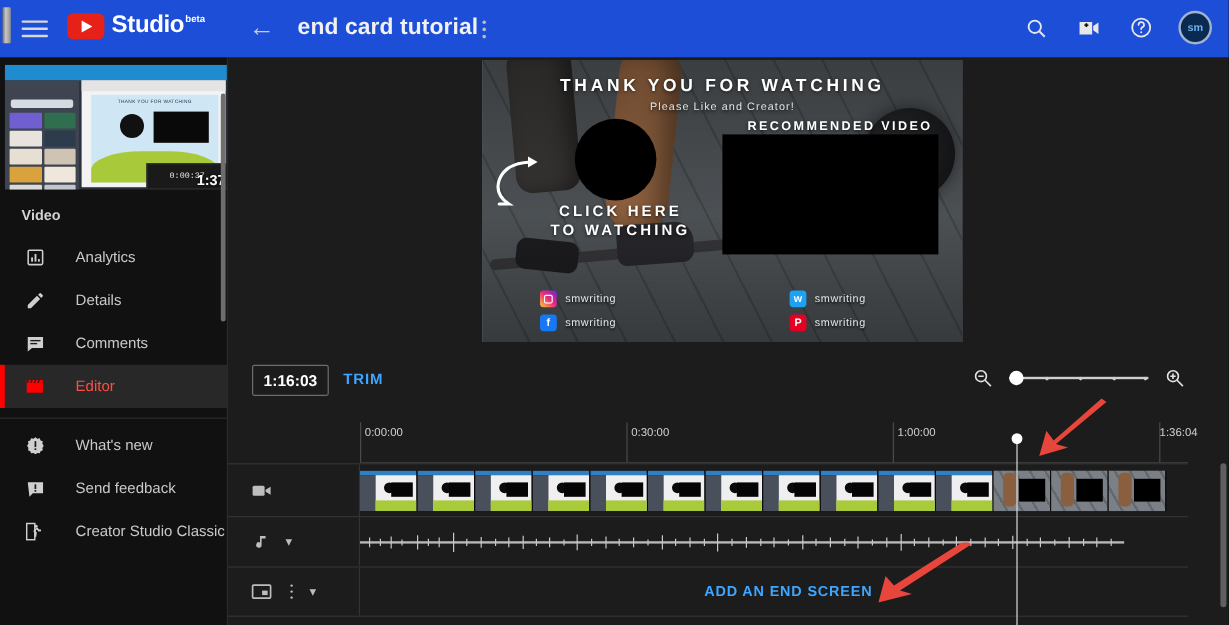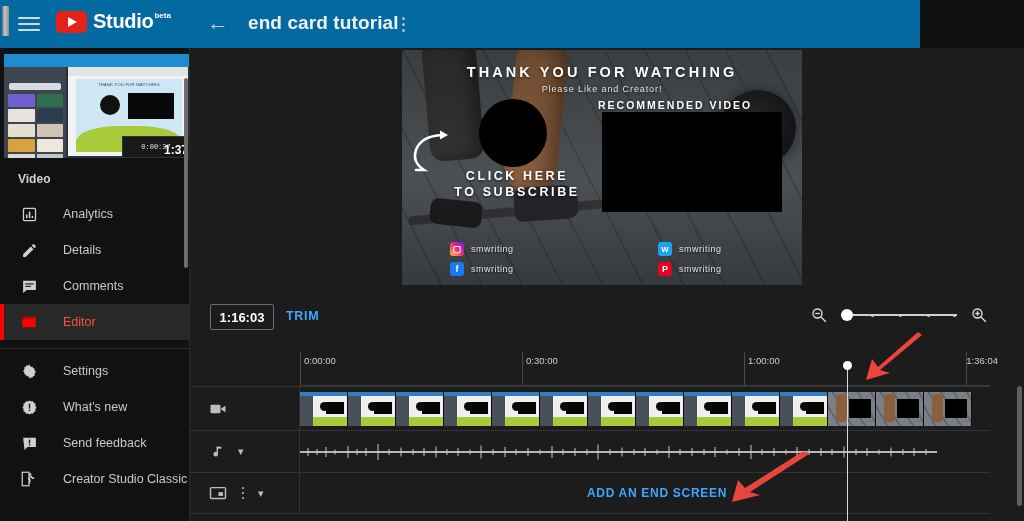--- a/index.html
+++ b/index.html
@@ -6,22 +6,22 @@
   html, body {
     width: 1024px; height: 521px;
     background: #0f0f0f;
     font-family: "Liberation Sans", sans-serif;
     overflow: hidden;
   }
   #app { position: relative; width: 1024px; height: 521px; background: #0f0f0f; }
 
   
   .topbar {
-    position: absolute; top: 0; left: 0; width: 920px; height: 48px;
-    background: #0369a1; display: flex; align-items: center;
+    position: absolute; top: 0; left: 0; width: 1024px; height: 48px;
+    background: #1d4ed8; display: flex; align-items: center;
   }
   .left-scroll {
     position: absolute; left: 2px; top: 6px; width: 7px; height: 30px;
     background: linear-gradient(90deg,#6a6a6a,#c9c9c9 40%,#8c8c8c);
     border-radius: 1px;
   }
   .hamburger { position: absolute; left: 18px; top: 14px; width: 22px; height: 20px;
     display: flex; flex-direction: column; justify-content: center; gap: 4px; cursor: pointer; }
   .hamburger span { display: block; height: 2px; background: #d8d8d8; border-radius: 1px; }
   .brand { position: absolute; left: 56px; top: 8px; display: flex; align-items: flex-start; }
@@ -118,21 +118,21 @@
     transform:rotate(-5deg); border-radius:4px; }
   .plate { position:absolute; right:6px; top:40px; width:76px; height:76px; border-radius:50%;
     background:radial-gradient(circle at 40% 40%, #2f3134, #17181a 70%); box-shadow:0 0 14px rgba(0,0,0,.5); }
   .wrist { position:absolute; right:86px; top:86px; width:34px; height:22px; background:#23242a; border-radius:6px; transform:rotate(16deg);}
   .shade { position:absolute; inset:0; background:linear-gradient(180deg, rgba(0,0,0,.30), rgba(0,0,0,.10) 55%, rgba(0,0,0,.35)); }
 
   .ov-title { position:absolute; left:0; right:0; top:14px; text-align:center; color:#fff;
     font-size:14.5px; font-weight:bold; letter-spacing:3.1px; text-shadow:0 1px 3px rgba(0,0,0,.6); }
   .ov-sub { position:absolute; left:0; right:0; top:34px; text-align:center;
     color:rgba(255,255,255,.86); font-size:9px; letter-spacing:.9px; text-shadow:0 1px 3px rgba(0,0,0,.7);}
-  .ov-rec { position:absolute; left:196px; top:49px; width:204px; color:#fff;
+  .ov-rec { position:absolute; left:196px; top:49px; width:204px; text-align:center; color:#fff;
     font-size:10.5px; font-weight:bold; letter-spacing:2px; text-shadow:0 1px 3px rgba(0,0,0,.7); }
   .ov-sub-circle { position:absolute; left:77px; top:49px; width:68px; height:68px;
     background:#000; border-radius:50%; }
   .ov-recbox { position:absolute; left:200px; top:62px; width:180px; height:100px; background:#000; }
   .ov-click { position:absolute; left:20px; top:118px; width:190px; text-align:center; color:#fff;
     font-size:12.5px; font-weight:bold; letter-spacing:2.6px; line-height:16px; text-shadow:0 1px 3px rgba(0,0,0,.7); }
   .ov-arrow { position:absolute; left:8px; top:78px; width:58px; height:46px; }
   .ov-follow { position:absolute; left:0; right:0; top:178px; text-align:center; color:#fff;
     font-size:9.5px; font-weight:bold; letter-spacing:2.2px; text-shadow:0 1px 3px rgba(0,0,0,.7);}
   .soc { position:absolute; display:flex; align-items:center; gap:7px; }
@@ -236,20 +236,46 @@
     </div>
 
     <div class="back-arrow">←</div>
     <div class="video-title">end card tutorial</div>
     <div class="title-kebab">
         <i></i>
         <i></i>
         <i></i>
       </div>
 
+    <div class="topright">
+      <div class="ticon">
+        <svg width="19" height="19" viewBox="0 0 24 24" fill="none" stroke="currentColor" stroke-width="2">
+          <circle cx="10.5" cy="10.5" r="6.5"></circle>
+            <line x1="15.5" y1="15.5" x2="21" y2="21"></line>
+          </svg>
+      </div>
+      <div class="ticon">
+        <svg width="21" height="21" viewBox="0 0 24 24" fill="currentColor">
+          <path d="M3 6h12v12H3z"></path>
+            <path d="M16 10l5-3.5v11L16 14z"></path>
+          <rect x="7.6" y="8.3" width="3.8" height="1.5" fill="#111"></rect>
+          <rect x="8.7" y="7.2" width="1.6" height="3.7" fill="#111"></rect>
+          </svg>
+      </div>
+      <div class="ticon">
+        <svg width="20" height="20" viewBox="0 0 24 24" fill="none" stroke="currentColor" stroke-width="1.8">
+          <circle cx="12" cy="12" r="9"></circle>
+          <path d="M9.4 9.2a2.7 2.7 0 1 1 3.5 2.6c-.7.3-.9.8-.9 1.6" stroke-linecap="round"></path>
+          <circle cx="12" cy="16.6" r="1" fill="currentColor" stroke="none"></circle>
+          </svg>
+      </div>
+      <div class="avatar">
+        <span>sm</span>
+      </div>
+    </div>
   </div>
 
   <div class="sidebar">
 
     <div class="thumb-wrap">
       <div class="thumb-canvasbar">
         <div class="thumb-topbar"></div>
         <div class="thumb-leftpanel">
           <div class="thumb-search"></div>
           <div class="thumb-grid">
@@ -322,28 +348,20 @@
             <path d="M3 5h18v3H3z"></path>
           <path d="M5 5l-1.6 3M9 5L7.4 8M13 5l-1.6 3M17 5l-1.6 3" stroke="#1a1a1a" stroke-width="1.3"></path>
           </svg>
       </span>
       <span class="si-label">Editor</span>
     </div>
 
 
     <div class="side-divider"></div>
 
-    <div class="side-item">
-      <span class="si-icon">
-        <svg width="17" height="17" viewBox="0 0 24 24" fill="#cfcfcf">
-          <path d="M12 8.4a3.6 3.6 0 1 0 0 7.2 3.6 3.6 0 0 0 0-7.2zm9 3.6l-1.9-1.5.3-2.4-2.3-.8-1-2.2-2.4.4L12 2l-1.7 1.5-2.4-.4-1 2.2-2.3.8.3 2.4L3 12l1.9 1.5-.3 2.4 2.3.8 1 2.2 2.4-.4L12 22l1.7-1.5 2.4.4 1-2.2 2.3-.8-.3-2.4z"></path>
-          </svg>
-      </span>
-      <span class="si-label">Settings</span>
-    </div>
 
     <div class="side-item">
       <span class="si-icon">
         <svg width="17" height="17" viewBox="0 0 24 24" fill="#cfcfcf">
           <path d="M12 2l2.3 1.6 2.8-.5 1 2.6 2.6 1-.5 2.8L21.8 12l-1.6 2.5.5 2.8-2.6 1-1 2.6-2.8-.5L12 22l-2.3-1.6-2.8.5-1-2.6-2.6-1 .5-2.8L2.2 12l1.6-2.5-.5-2.8 2.6-1 1-2.6 2.8.5z"></path>
           <rect x="11" y="6.5" width="2" height="7" fill="#1a1a1a"></rect>
           <rect x="11" y="15" width="2" height="2" fill="#1a1a1a"></rect>
           </svg>
       </span>
       <span class="si-label">What's new</span>
@@ -394,21 +412,21 @@
       <div class="ov-recbox"></div>
       <div class="ov-sub-circle"></div>
 
       <svg class="ov-arrow" viewBox="0 0 58 46">
         <path d="M6 42 L14 42 Q2 34 6 22 Q11 8 32 7" stroke="#fff" stroke-width="2.6" fill="none" stroke-linecap="round"></path>
         <path d="M30 2.4 L38 7 L30 11.6 Z" fill="#fff"></path>
       </svg>
 
       <div class="ov-click">
         <span>CLICK HERE</span><br>
-        <span>TO SUBSCRIBE</span>
+        <span>TO WATCHING</span>
       </div>
 
 
       <div class="soc" style="left:48px; top:192px;">
         <span class="soc-ic ig">▢</span>
         <span class="soc-tx">smwriting</span>
       </div>
       <div class="soc" style="left:48px; top:212px;">
         <span class="soc-ic fb">f</span>
         <span class="soc-tx">smwriting</span>

